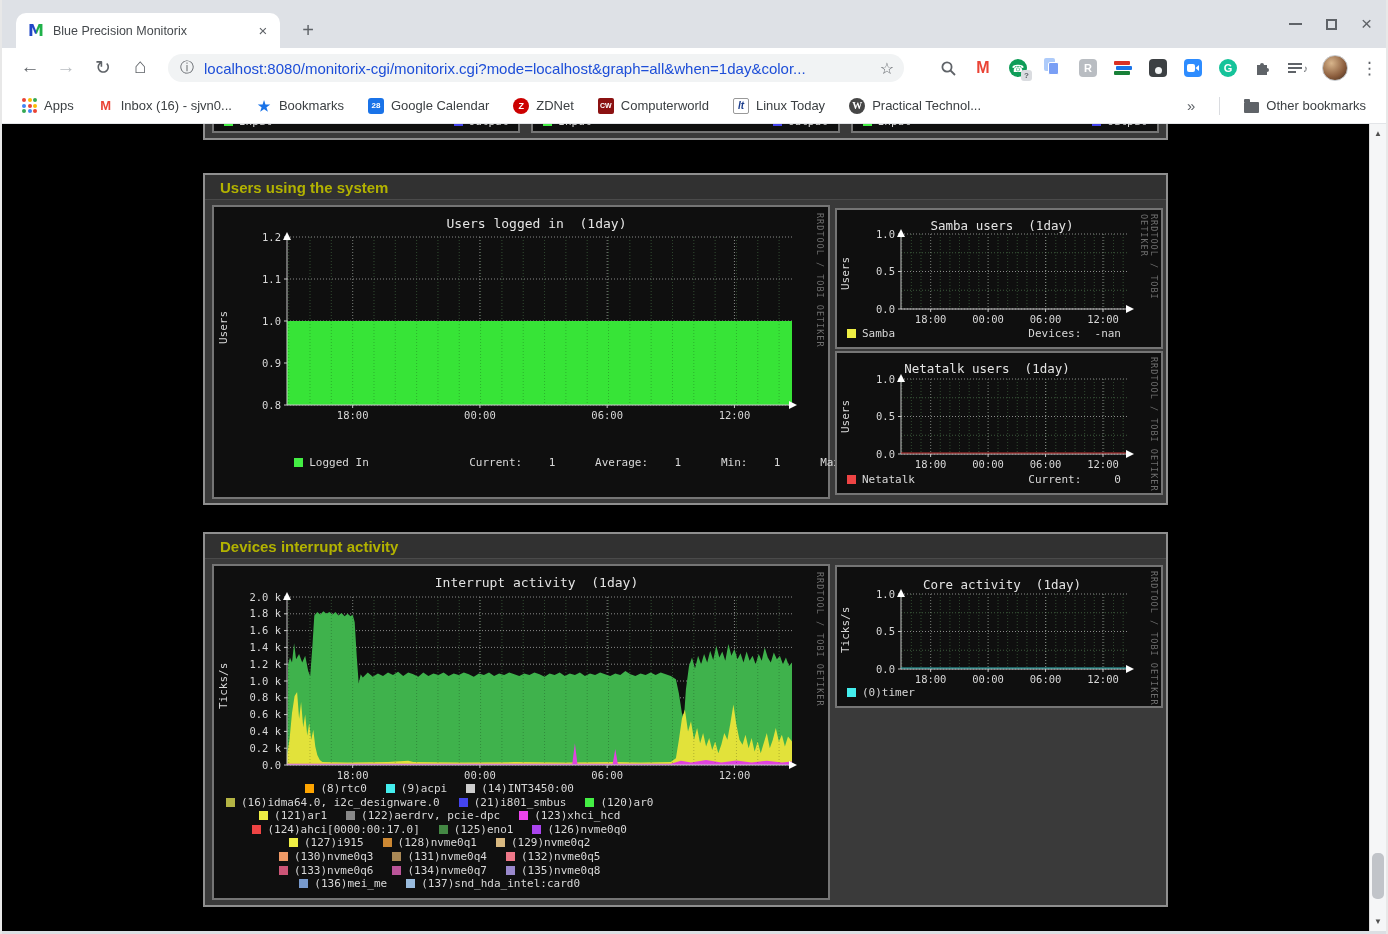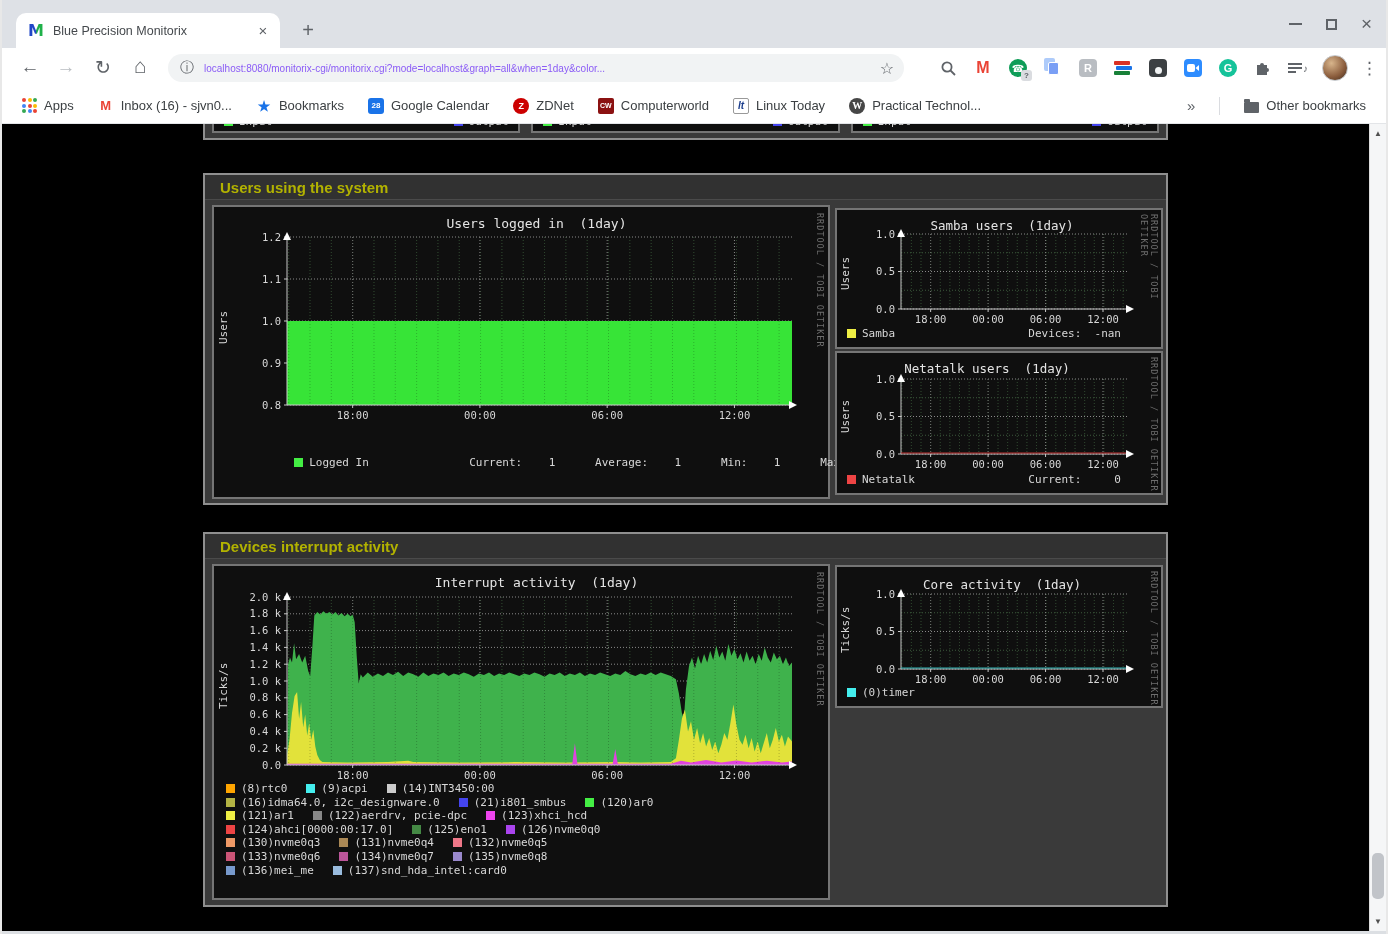--- a/index.html
+++ b/index.html
@@ -19,21 +19,21 @@
             font-size:20px; line-height:22px; text-align:center; }
   .wincontrols { position:absolute; right:14px; top:14px; display:flex; gap:24px; align-items:center; height:20px; }
   .win-min { width:13px; height:2px; background:#5f6368; }
   .win-max { width:11px; height:11px; border:2px solid #5f6368; }
   .win-close { font-size:19px; color:#5f6368; line-height:18px; }
   .toolbar { position:absolute; left:0; top:48px; width:100%; height:40px; background:#fff; }
   .navic { position:absolute; top:56px; font-size:19px; color:#5f6368; width:24px; text-align:center; }
   .urlbar { position:absolute; left:166px; top:54px; width:736px; height:28px; background:#f1f3f4;
             border-radius:14px; display:flex; align-items:center; padding:0 10px 0 12px; }
   .url-info { color:#5f6368; font-size:14px; margin-right:10px; }
-  .url-text { flex:1; font-size:10px; color:#8b5cf6; white-space:nowrap; overflow:hidden; }
+  .url-text { flex:1; font-size:15px; color:#1d4ed8; white-space:nowrap; overflow:hidden; }
   .url-star { color:#5f6368; font-size:16px; }
   .extrow { position:absolute; right:8px; top:54px; height:28px; display:flex; gap:13px; align-items:center; }
   .eicon { width:22px; height:22px; display:flex; align-items:center; justify-content:center; position:relative; }
   .chip { width:18px; height:18px; border-radius:4px; display:flex; align-items:center; justify-content:center;
           font-size:11px; font-weight:bold; color:#fff; }
   .badge { position:absolute; right:-3px; bottom:-2px; width:11px; height:11px; background:#dadce0; color:#5f6368;
            border-radius:3px; font-size:8px; line-height:11px; text-align:center; font-weight:bold; }
   .avatar { width:26px; height:26px; border-radius:50%;
             background:radial-gradient(circle at 35% 30%, #d8b58c, #8a5c3c 60%, #3c2a1c); border:1px solid #c5c8cc; }
   .kebab { font-size:17px; color:#5f6368; }
@@ -66,21 +66,21 @@
   .gmin { stroke:#3c5a3c; stroke-dasharray:1,2; }
   .gmaj { stroke:#8a8a8a; stroke-dasharray:1,2; }
   .gover { stroke:rgba(0,0,0,0.22); stroke-dasharray:1,2; }
   .axis { stroke:#c8c8c8; stroke-width:1; }
   .leg, .sleg, .ilegend, .cutleg { font-family:"DejaVu Sans Mono",monospace; font-size:11px; color:#d8d8d8; }
   .leg { position:absolute; white-space:pre; }
   .sq { display:inline-block; width:9px; height:9px; margin-right:6px; vertical-align:-1px; }
   .lname { display:inline-block; width:160px; }
   .sleg { position:absolute; left:10px; right:40px; bottom:7px; display:flex; justify-content:space-between; white-space:pre;gap:10px; }
   .ilegend { position:absolute; left:12px; top:216px; }
-  .ilrow { line-height:13.6px; white-space:nowrap; }
+  .ilrow { line-height:13.6px; white-space:nowrap;text-align:center; }
   .ili { margin-right:19px; }
   .cutrow { position:absolute; left:7px; right:7px; bottom:5px; display:flex; gap:11px; }
   .cutpanel { flex:1; height:60px; background:#0f0f0f; border:2px solid #757575; position:relative; }
   .cutleg { position:absolute; left:10px; right:10px; bottom:3px; display:flex; justify-content:space-between; }
   
   .scrollbar { position:absolute; right:0; top:124px; bottom:3px; width:17px; background:#f5f6f7; border-left:1px solid #dcdcdc; }
   .sb-arrow { position:absolute; left:0; width:16px; text-align:center; font-size:8px; color:#505050; }
   .sb-thumb { position:absolute; left:2px; width:12px; height:46px; bottom:32px; background:#c1c4c9; border-radius:5px; }
   .window-bottom { position:absolute; left:0; right:0; bottom:0; height:3px; background:#dcdfe3; }
 </style>
@@ -627,20 +627,21 @@
             <text x="447.43" y="182" text-anchor="middle" class="tick">12:00</text>
             <polygon points="-4,3 4,3 0,-5" fill="#fff"></polygon>
             <polygon points="502,164 502,172 510,168" fill="#fff"></polygon>
           </svg>
         <div class="wm" style="right:3px;top:6px;">RRDTOOL / TOBI OETIKER</div>
         <div class="ilegend">
             <div class="ilrow"><span class="ili"><span class="sq" style="background: rgb(255, 165, 0);"></span><span>(8)rtc0</span></span><span class="ili"><span class="sq" style="background: rgb(68, 238, 238);"></span><span>(9)acpi</span></span><span class="ili"><span class="sq" style="background: rgb(204, 204, 204);"></span><span>(14)INT3450:00</span></span></div>
             <div class="ilrow"><span class="ili"><span class="sq" style="background: rgb(180, 180, 68);"></span><span>(16)idma64.0, i2c_designware.0</span></span><span class="ili"><span class="sq" style="background: rgb(68, 68, 238);"></span><span>(21)i801_smbus</span></span><span class="ili"><span class="sq" style="background: rgb(68, 238, 68);"></span><span>(120)ar0</span></span></div>
             <div class="ilrow"><span class="ili"><span class="sq" style="background: rgb(238, 238, 68);"></span><span>(121)ar1</span></span><span class="ili"><span class="sq" style="background: rgb(136, 136, 136);"></span><span>(122)aerdrv, pcie-dpc</span></span><span class="ili"><span class="sq" style="background: rgb(238, 68, 238);"></span><span>(123)xhci_hcd</span></span></div>
             <div class="ilrow"><span class="ili"><span class="sq" style="background: rgb(238, 68, 68);"></span><span>(124)ahci[0000:00:17.0]</span></span><span class="ili"><span class="sq" style="background: rgb(68, 136, 68);"></span><span>(125)eno1</span></span><span class="ili"><span class="sq" style="background: rgb(170, 68, 238);"></span><span>(126)nvme0q0</span></span></div>
+            <div class="ilrow"><span class="ili"><span class="sq" style="background: rgb(238, 238, 68);"></span><span>(127)i915</span></span><span class="ili"><span class="sq" style="background: rgb(204, 136, 51);"></span><span>(128)nvme0q1</span></span><span class="ili"><span class="sq" style="background: rgb(216, 184, 128);"></span><span>(129)nvme0q2</span></span></div>
             <div class="ilrow"><span class="ili"><span class="sq" style="background: rgb(238, 153, 102);"></span><span>(130)nvme0q3</span></span><span class="ili"><span class="sq" style="background: rgb(170, 136, 85);"></span><span>(131)nvme0q4</span></span><span class="ili"><span class="sq" style="background: rgb(238, 119, 136);"></span><span>(132)nvme0q5</span></span></div>
             <div class="ilrow"><span class="ili"><span class="sq" style="background: rgb(204, 85, 119);"></span><span>(133)nvme0q6</span></span><span class="ili"><span class="sq" style="background: rgb(187, 85, 153);"></span><span>(134)nvme0q7</span></span><span class="ili"><span class="sq" style="background: rgb(153, 136, 204);"></span><span>(135)nvme0q8</span></span></div>
             <div class="ilrow"><span class="ili"><span class="sq" style="background: rgb(119, 153, 204);"></span><span>(136)mei_me</span></span><span class="ili"><span class="sq" style="background: rgb(153, 187, 221);"></span><span>(137)snd_hda_intel:card0</span></span></div>
           </div>
       </div>
 
       <div class="panel" style="left:630px;top:31px;width:328px;height:143px;">
         <div class="rrd-title" style="top:10px;left:50px;width:230px;font-size:12.5px;">Core activity  (1day)</div>
         <div class="ylab" style="left:2px;top:28px;height:70px;">Ticks/s</div>
         <svg class="plot" style="left:64px;top:27px;" width="228" height="75">

